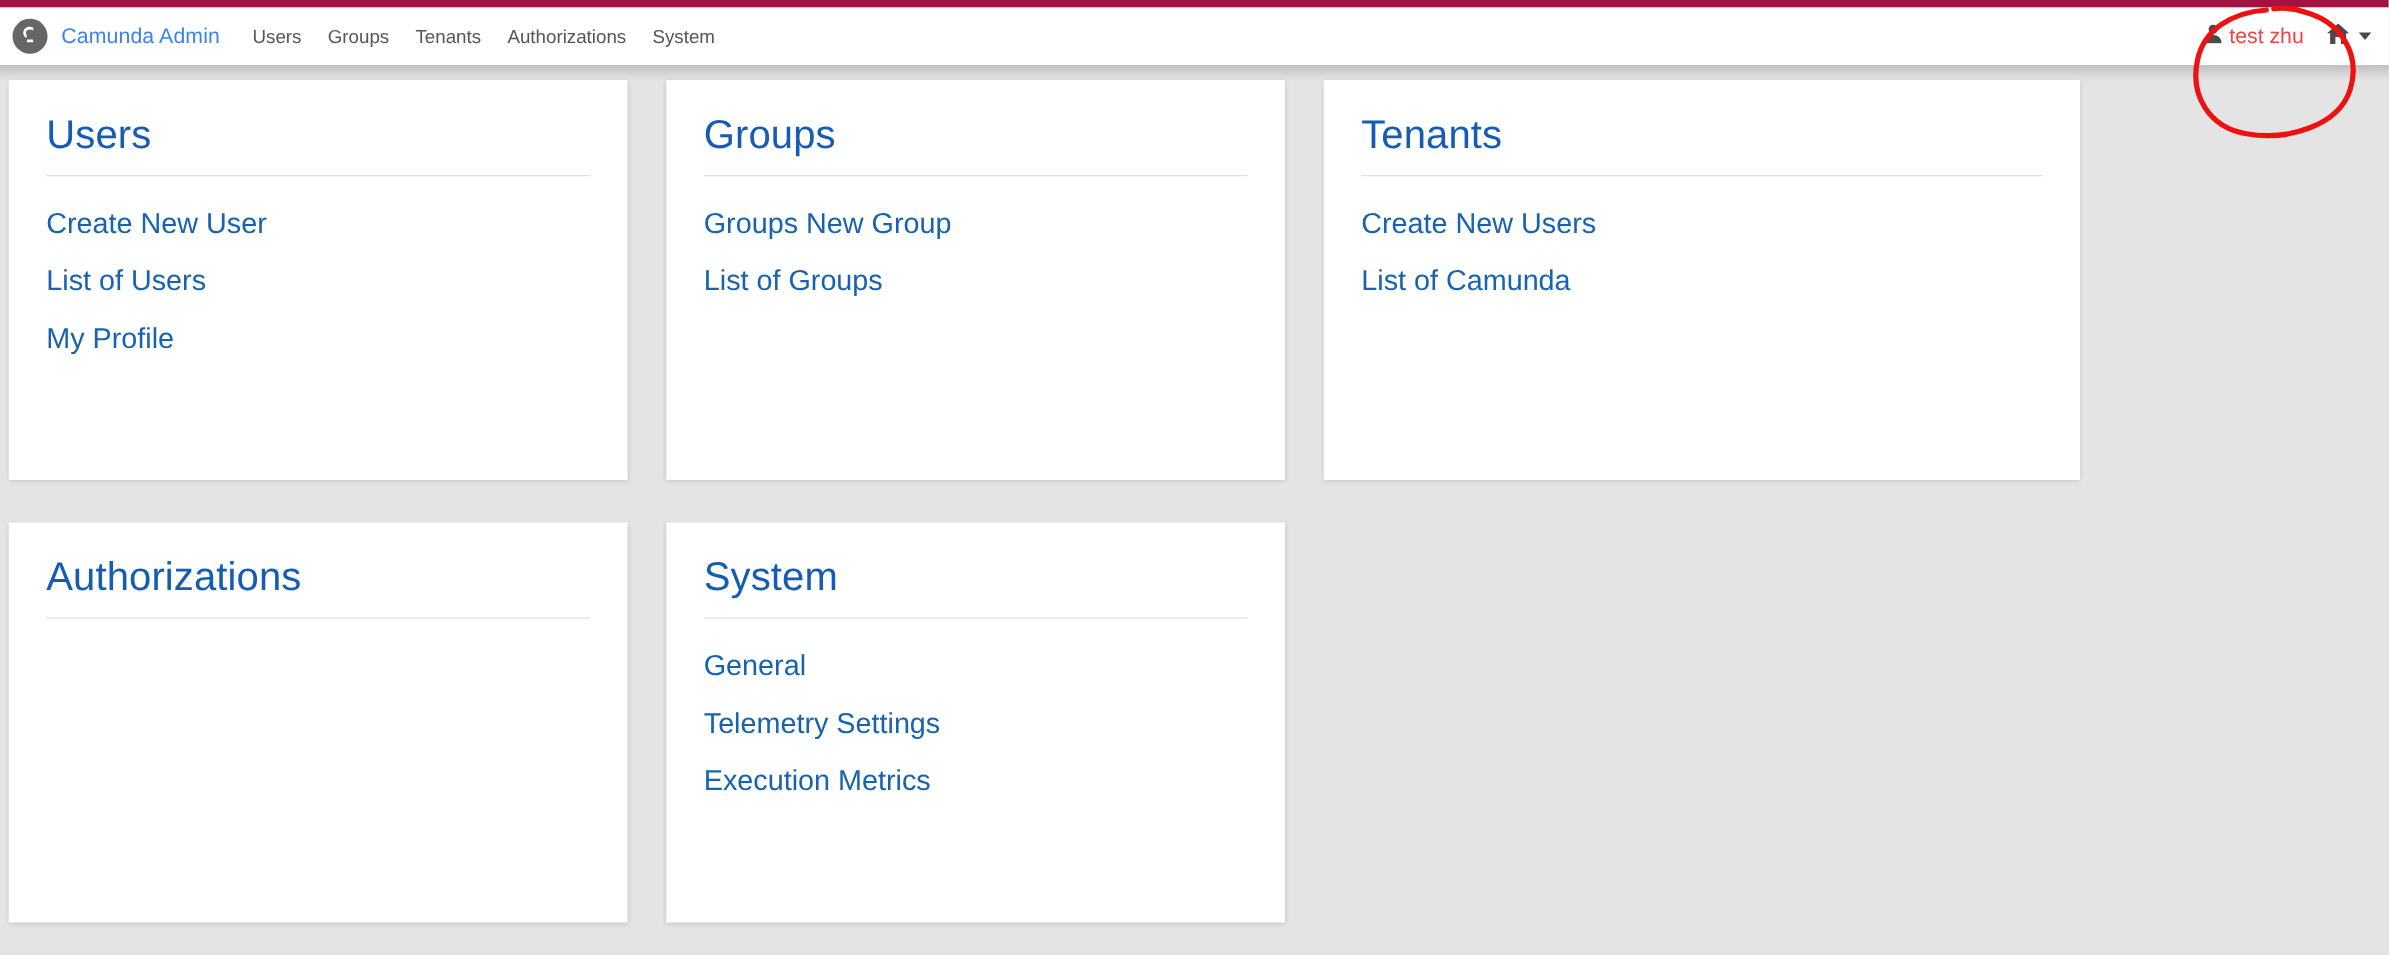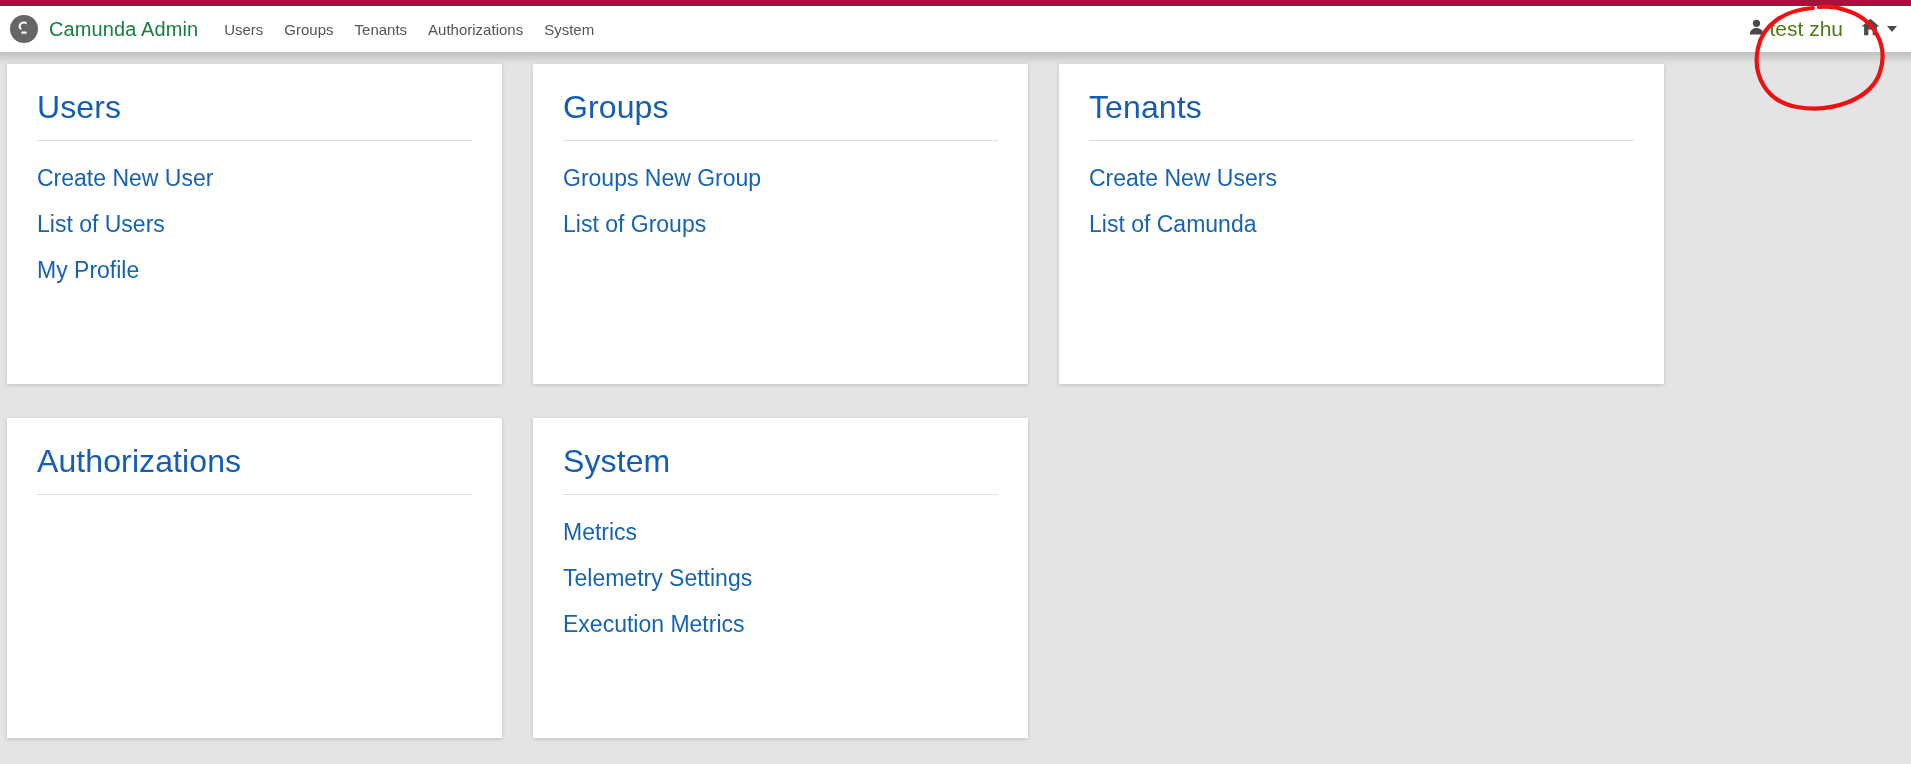--- a/index.html
+++ b/index.html
@@ -40,22 +40,22 @@
   .brand { display: flex; align-items: center; flex: none; }
   .logo-circle {
     width: 28px; height: 28px; border-radius: 50%;
     background: #666666;
     display: flex; align-items: center; justify-content: center;
     flex: none;
     margin-right: 11px;
   }
   .logo-circle svg { display:block; }
   .brand-title {
-    font-size: 20px;
-    color: #15803d;
+    font-size: 17px;
+    color: #3b82f6;
     letter-spacing: 0.1px;
     white-space: nowrap;
   }
 
   .main-nav {
     display: flex; align-items: center;
     margin-left: 26px;
     gap: 21px;
   }
   .nav-link {
@@ -69,21 +69,21 @@
   .header-spacer { flex: 1 1 auto; }
 
   .header-right { display: flex; align-items: center; gap: 0px; flex: none; }
   .user-box {
     display: flex; align-items: center;
     cursor: pointer;
     margin-right: 18px;
   }
   .user-icon { margin-right: 5px; display:block; }
   .user-name {
-    font-size: 21px; color: #4d7c0f; white-space: nowrap;
+    font-size: 17px; color: #ef4444; white-space: nowrap;
   }
   .home-btn {
     display: flex; align-items: center; cursor: pointer;
     gap: 7px;
   }
   .caret {
     width: 0; height: 0;
     border-left: 5px solid transparent;
     border-right: 5px solid transparent;
     border-top: 6px solid #4a4a4a;
@@ -236,21 +236,21 @@
 
       <div class="card">
         <h2 class="card-title">Authorizations</h2>
         <div class="card-rule"></div>
       </div>
 
       <div class="card">
         <h2 class="card-title">System</h2>
         <div class="card-rule"></div>
         <div class="card-links">
-          <a class="card-link">Metrics</a>
+          <a class="card-link">General</a>
           <a class="card-link">Telemetry Settings</a>
           <a class="card-link">Execution Metrics</a>
         </div>
       </div>
 
       <div class="ghost-card"></div>
 
     </div>
 
   </div>

